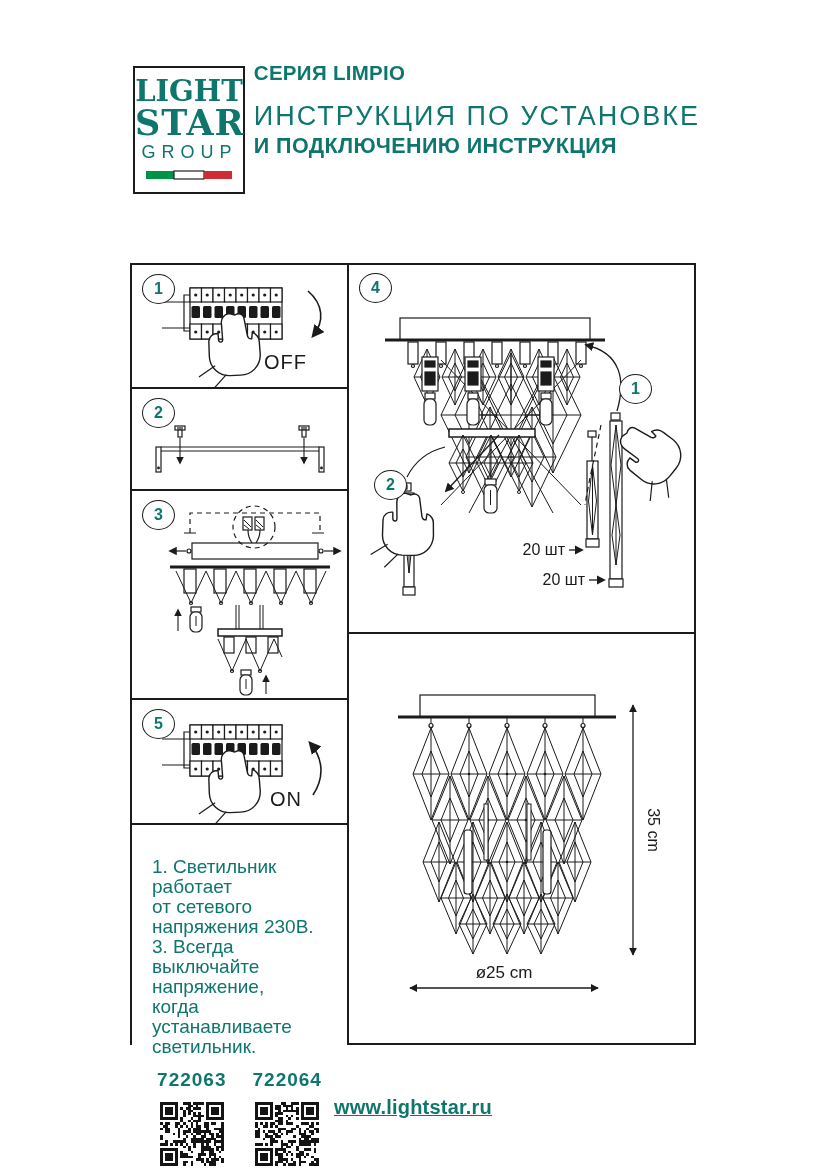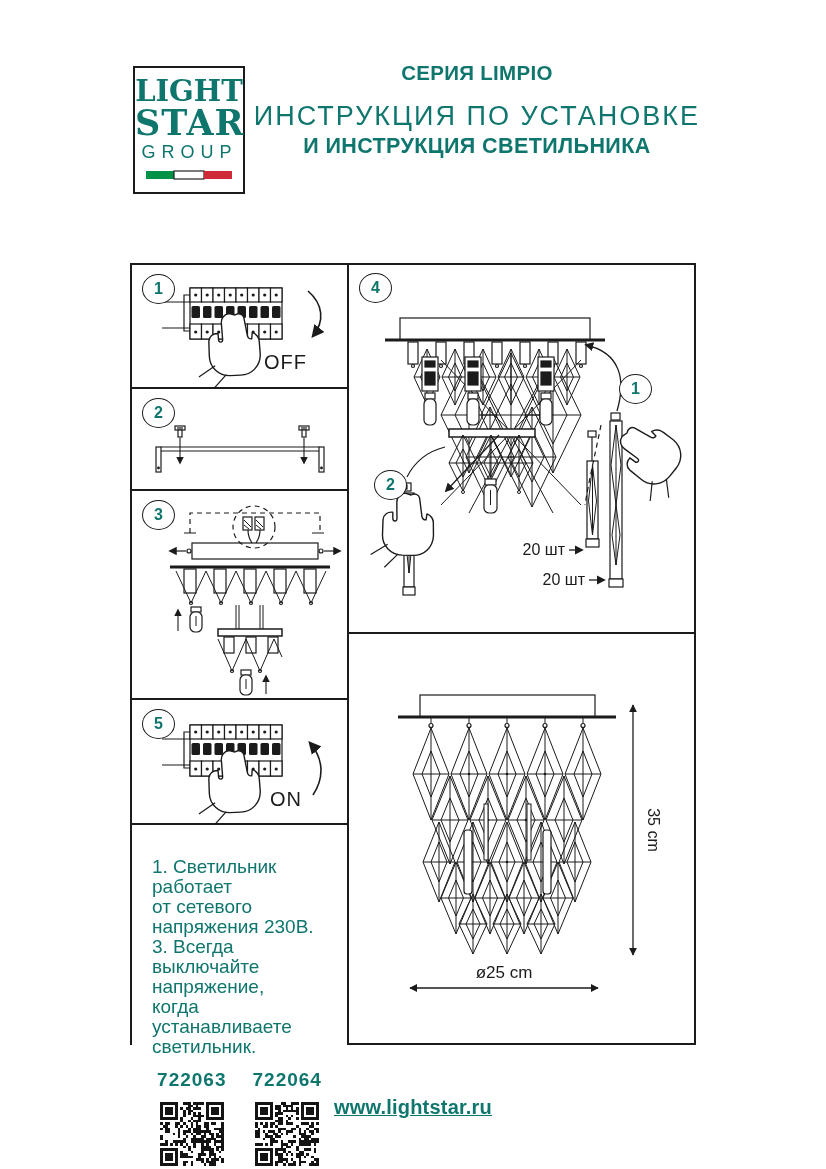--- a/index.html
+++ b/index.html
@@ -5,21 +5,21 @@
   html,body{margin:0;padding:0;background:#e8e8e8;}
   .page{position:relative;width:826px;height:1169px;background:#ffffff;margin:0 auto;
         font-family:"Liberation Sans","DejaVu Sans",sans-serif;color:#0f766e;overflow:hidden;}
   
   .logo{position:absolute;left:133px;top:66px;width:112px;height:128px;border:2px solid #1b1b1b;
         box-sizing:border-box;text-align:center;padding-top:9px;background:#fff;}
   .logo-light{font-family:"DejaVu Serif","Liberation Serif",serif;font-weight:800;font-size:29px;line-height:29px;letter-spacing:0;}
   .logo-star {font-family:"DejaVu Serif","Liberation Serif",serif;font-weight:800;font-size:35px;line-height:33px;letter-spacing:1px;}
   .logo-group{font-size:18px;letter-spacing:6px;margin-top:3px;padding-left:1px;font-weight:400;}
   .logo-flag{display:block;margin:7px auto 0;}
-  .titles{position:absolute;top:58px;right:126px;text-align:center;}
+  .titles{position:absolute;top:58px;right:126px;text-align:left;}
   .t1{font-weight:bold;font-size:20.5px;line-height:30px;letter-spacing:0.3px;}
   .t-gap{height:13px;}
   .t2a{font-weight:normal;font-size:27px;line-height:30px;letter-spacing:2px;}
   .t2b{font-weight:bold;font-size:21.5px;line-height:30px;letter-spacing:0.4px;}
   
   .grid{position:absolute;left:130px;top:263px;width:566px;height:782px;border:2px solid #1b1b1b;
         box-sizing:border-box;display:flex;background:#fff;}
   .col-left{width:217px;border-right:2px solid #1b1b1b;box-sizing:border-box;display:flex;flex-direction:column;}
   .col-right{flex:1;display:flex;flex-direction:column;}
   .panel{position:relative;box-sizing:border-box;background:#fff;}
@@ -61,21 +61,21 @@
       <rect x="0" y="1" width="28" height="8" fill="#009246"></rect>
       <rect x="28" y="1" width="30" height="8" stroke="#222222" stroke-width="1.2" fill="#ffffff"></rect>
       <rect x="58" y="1" width="28" height="8" fill="#ce2b37"></rect>
     </svg>
   </div>
 
   <div class="titles">
     <div class="t1">СЕРИЯ LIMPIO</div>
     <div class="t-gap"></div>
     <div class="t2a">ИНСТРУКЦИЯ ПО УСТАНОВКЕ</div>
-    <div class="t2b">И ИНСТРУКЦИЯ СВЕТИЛЬНИКА</div>
+    <div class="t2b">И ПОДКЛЮЧЕНИЮ ИНСТРУКЦИЯ</div>
   </div>
 
   <div class="grid">
 
     <div class="col-left">
 
       <div class="panel p1">
         <div class="step-circle sc-tl">1</div>
         <svg width="215" height="122" viewBox="0 0 215 122">
           <defs>

